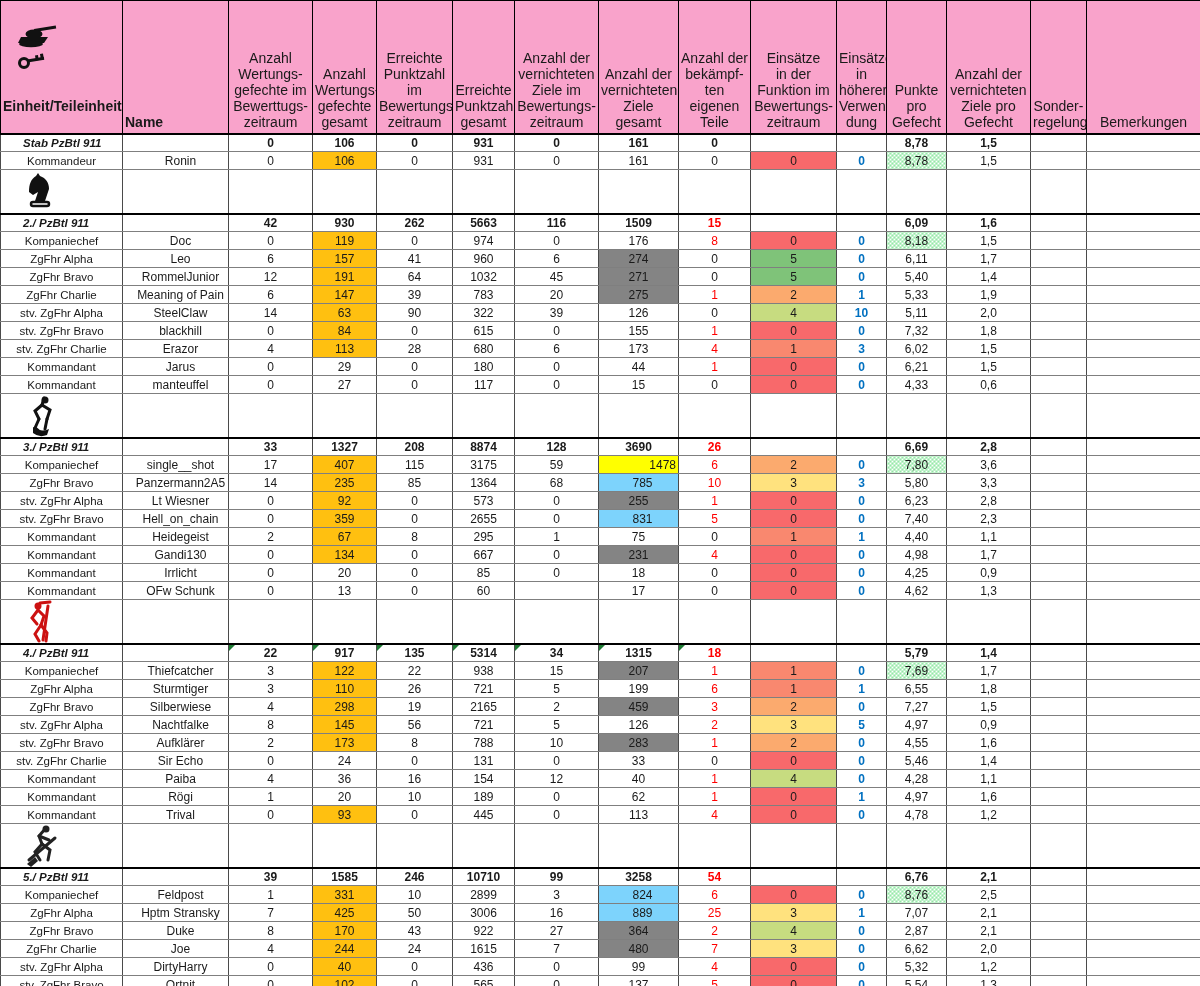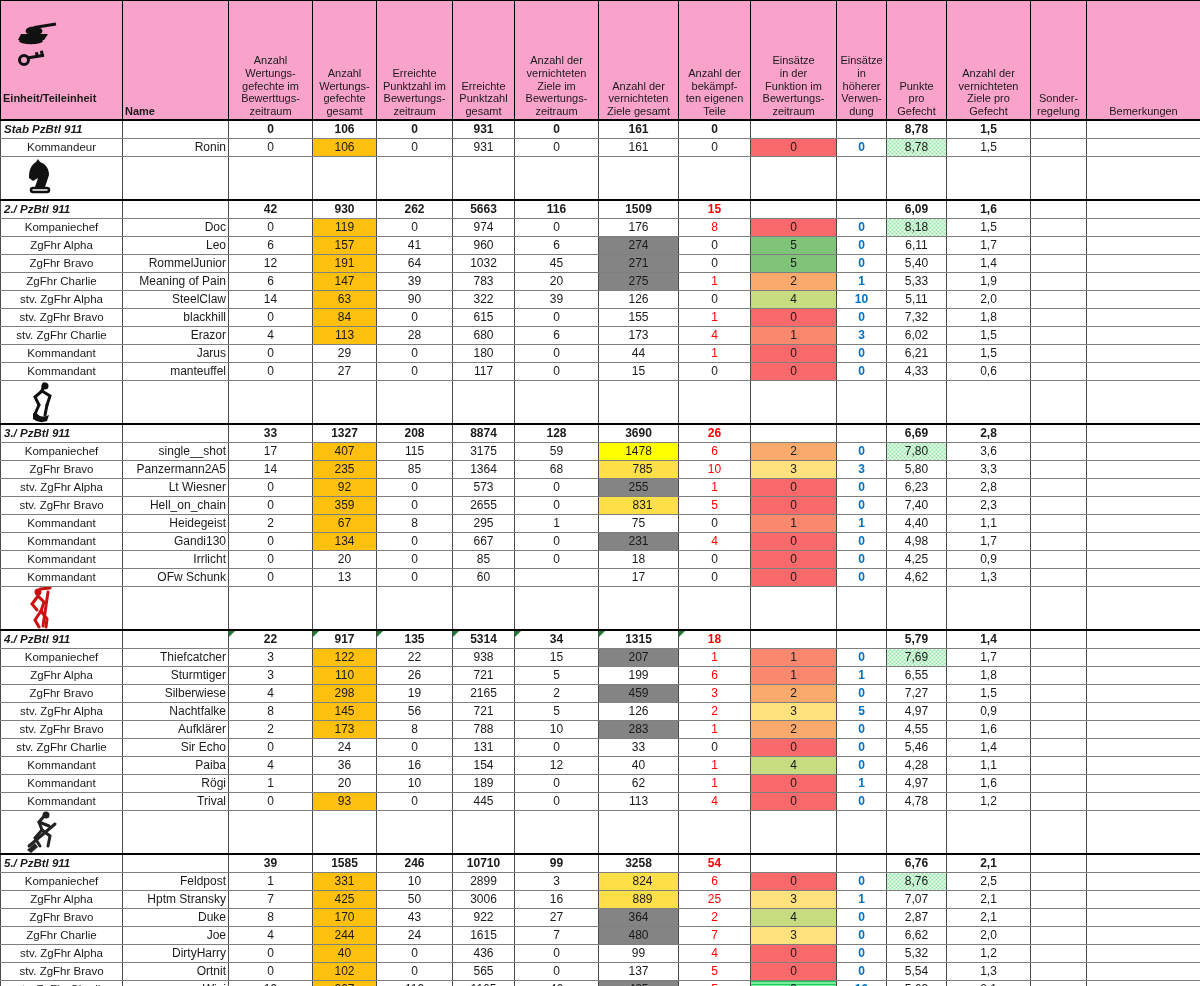--- a/index.html
+++ b/index.html
@@ -3,36 +3,36 @@
 <meta charset="utf-8">
 <style>
   html,body{margin:0;padding:0;background:#fff;}
   body{width:1200px;font-family:"Liberation Sans",sans-serif;}
   table{border-collapse:collapse;table-layout:fixed;width:1200px;border:1px solid #000;}
   td,th{border:1px solid #7f7f7f;border-left-color:#4a4a4a;border-right-color:#4a4a4a;
         padding:0 2px;overflow:hidden;white-space:nowrap;font-size:12px;height:18px;
         box-sizing:border-box;text-align:center;vertical-align:middle;color:#1a1a1a;}
   thead tr{height:86px;}
   thead th{background:#F9A3CB;border:1px solid #000;border-bottom:2px solid #000;
-           font-weight:normal;font-size:11px;line-height:1.14;vertical-align:bottom;
+           font-weight:normal;font-size:14px;line-height:1.14;vertical-align:bottom;
            padding-bottom:2px;white-space:pre-line;margin-left:12px;}
   th.leftcol{text-align:left;font-weight:bold;}
   .crest{height:62px;display:flex;align-items:flex-start;padding:4px 0 0 14px;}
   tr.icon-row{height:44px;}
   tr.icon-row td{vertical-align:middle;}
   .secicon{display:flex;justify-content:flex-start;padding-left:20px;align-items:center;height:40px;}
   tr.sum td{font-weight:bold;border-top:2px solid #000;}
   td.role{font-size:11.5px;}
-  tr.sum td.role{font-style:italic;text-align:left;padding-left:3px;}
-  td.nm{text-align:right;padding-left:12px;}
+  tr.sum td.role{font-style:italic;text-align:left;padding-left:22px;}
+  td.nm{text-align:center;padding-left:12px;}
   
   .o{background:#FFC010;}
   .dg{background:#848484;}
-  .lg{background:#fde047;padding-left:10px;}
-  .yl{background:#FFFF00;}
+  .lg{background:#7dd3fc;padding-left:10px;}
+  .yl{background:#FFFF00;text-align:right;}
   .f0{background:#F8696B;}
   .f1{background:#F9886F;}
   .f2{background:#FBAA6E;}
   .f3{background:#FFE27E;}
   .f4{background:#C7DC80;}
   .f5{background:#7FC379;}
   .f9{background:repeating-linear-gradient(to bottom,#15D054 0px,#15D054 2px,#E9FFE9 2px,#E9FFE9 3px);}
   .b{color:#0070C0;font-weight:bold;}
   .rt{color:#FF0000;}
   .gd{background-image:

